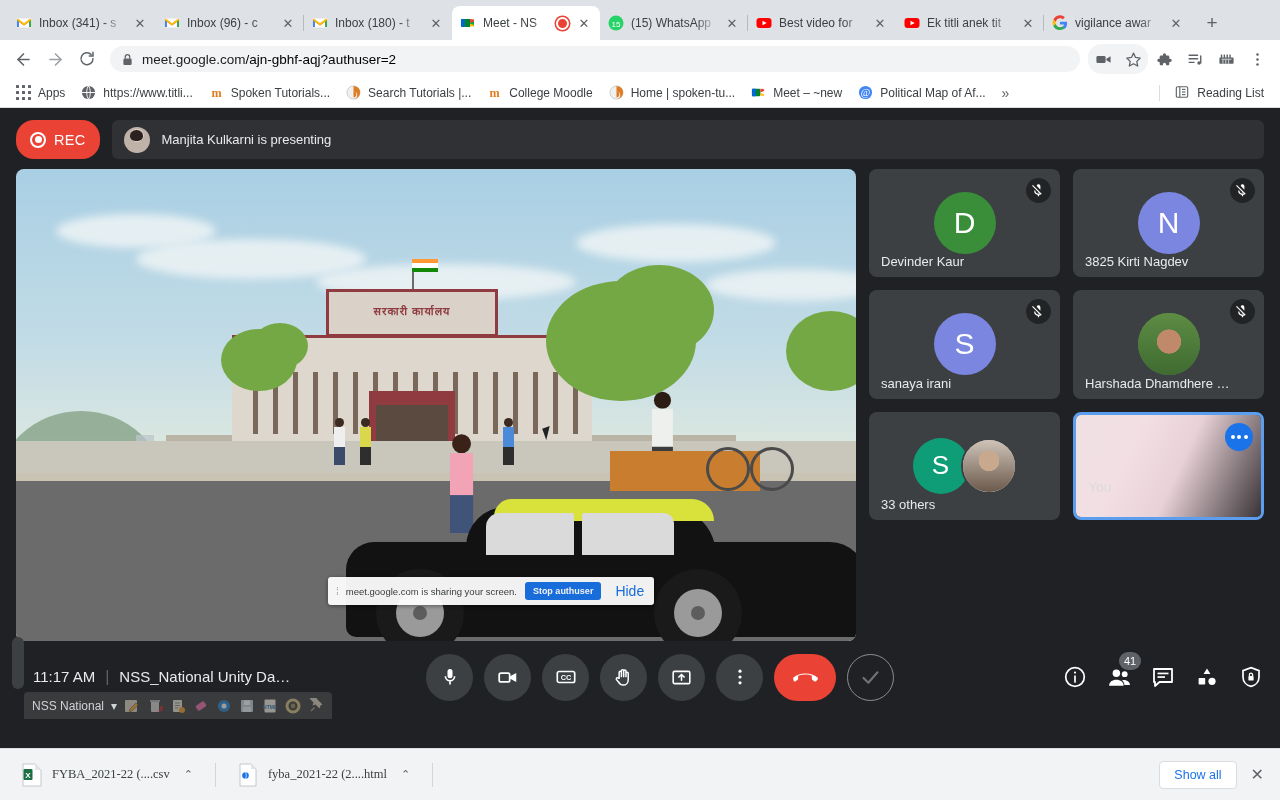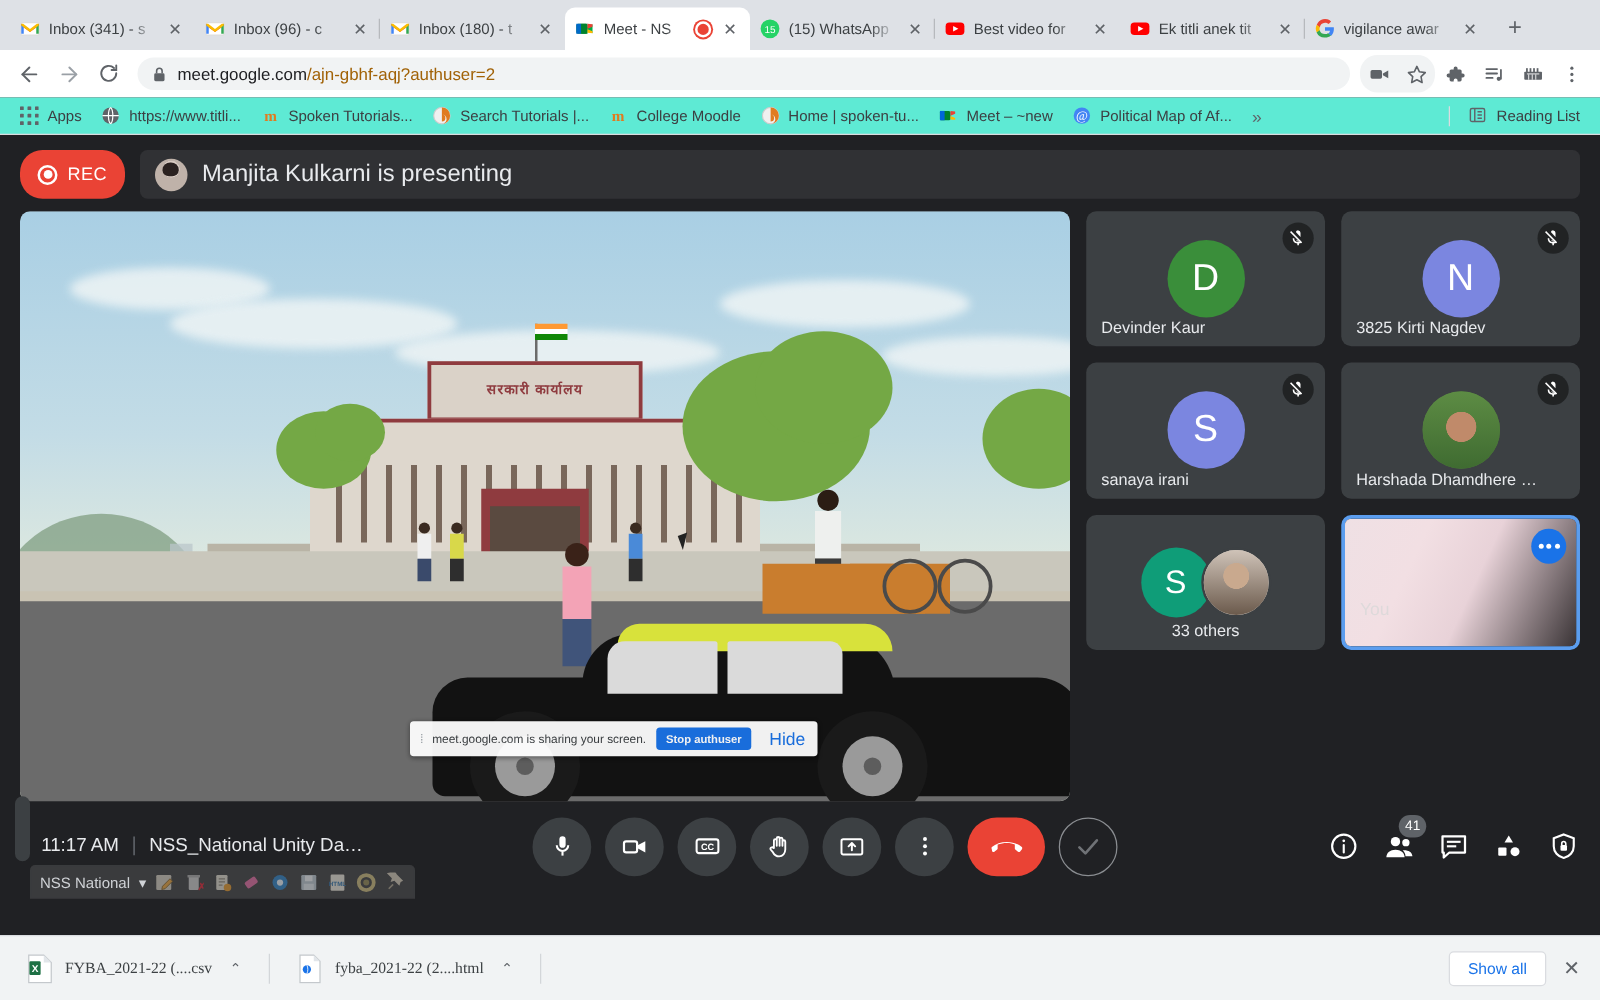--- a/index.html
+++ b/index.html
@@ -50,26 +50,26 @@
   .tb-btn {
     width: 30px; height: 30px; display: flex; align-items: center; justify-content: center;
     color: #5f6368; flex: none;
   }
   .omnibox {
     flex: 1; height: 26px; background: #f1f3f4; border-radius: 13px;
     display: flex; align-items: center; padding: 0 12px; gap: 9px;
     margin: 0 6px; min-width: 0;
   }
   .omnibox-url { font-size: 13.5px; color: #202124; white-space: nowrap; }
-  .omnibox-url .grey { color: #a16207; }
+  .omnibox-url .grey { color: #000000; }
   .tb-right { display: flex; align-items: center; gap: 1px; }
   .tb-right .pill { background: #f1f3f4; border-radius: 14px; display: flex; }
 
   .bookmarks {
-    height: 30px; background: #5eead4; display: flex; align-items: center;
+    height: 30px; background: #ffffff; display: flex; align-items: center;
     padding: 0 9px; gap: 2px; border-bottom: 1px solid #dadce0;
   }
   .bm {
     display: flex; align-items: center; gap: 6px; padding: 3px 7px;
     border-radius: 4px; flex: none;
   }
   .bm-label { font-size: 12px; color: #3c4043; white-space: nowrap; }
   .bm-ico { width: 16px; height: 16px; flex: none; position: relative; }
   .bm-spacer { flex: 1; }
   .bm-sep { width: 1px; height: 16px; background: #dadce0; margin: 0 6px; }
@@ -96,42 +96,42 @@
   }
   .pres-av {
     width: 26px; height: 26px; border-radius: 50%; flex: none; overflow: hidden;
     background: radial-gradient(circle at 50% 32%, #d9cbc2 0 30%, #bfb2a9 31% 100%);
     position: relative;
   }
   .pres-av::after {
     content:""; position:absolute; left:26%; top:12%; width:48%; height:44%;
     background:#2b2220; border-radius:50% 50% 42% 42%;
   }
-  .pres-text { font-size: 19px; color: #e8eaed; }
+  .pres-text { font-size: 13px; color: #e8eaed; }
 
   .stage { display: flex; gap: 13px; padding: 10px 16px 0 16px; height: 482px; }
 
   .video {
     flex: 1; border-radius: 8px; overflow: hidden; position: relative;
     background: #3a3a3a;
   }
   
   .sky { position:absolute; inset:0; background: linear-gradient(#a9cfe4 0%, #c3dce6 38%, #dfe9df 62%, #d8e4d4 100%); }
   .cloud { position:absolute; background:#eef4f5; border-radius:50%; opacity:.85; filter: blur(4px); }
   .hill { position:absolute; bottom:150px; left:-20px; width:170px; height:80px;
           background:#8aa68c; border-radius:50% 50% 0 0 / 100% 100% 0 0; opacity:.85; }
   .cityblock { position:absolute; bottom:150px; background:#b9c6c9; opacity:.75; }
   .ground { position:absolute; left:0; right:0; bottom:0; height:160px; background:#6b6b6b; }
   .ground2 { position:absolute; left:0; right:0; bottom:150px; height:18px; background:#c9c3b3; }
   .wall { position:absolute; left:0; right:0; bottom:140px; height:60px; background:#c9c7bc; }
   .kerb { position:absolute; left:0; right:0; bottom:126px; height:16px;
           background: repeating-linear-gradient(90deg,#f2c300 0 12px,#1b1b1b 12px 24px); }
   .kerbwhite { position:absolute; left:0; right:0; bottom:142px; height:6px; background:#d6d2c6; }
 
-  .bldg { position:absolute; left:232px; bottom:180px; width:360px; }
+  .bldg { position:absolute; left:216px; bottom:180px; width:360px; }
   .bldg-main { width:100%; height:126px; background:#ded7cd; border-top:3px solid #8f3b3f; position:relative; }
   .bldg-top { position:absolute; left:26%; top:-46px; width:48%; height:48px; background:#dad2c8;
               border:3px solid #8f3b3f; }
   .bldg-sign { position:absolute; left:0; right:0; top:11px; text-align:center;
                color:#8f3b3f; font-size:11px; font-weight:bold; letter-spacing:1px; }
   .flagpole { position:absolute; left:50%; top:-76px; width:2px; height:32px; background:#6b6b6b; }
   .flag { position:absolute; left:50%; top:-76px; width:26px; height:13px;
           background: linear-gradient(#ff9933 33%,#ffffff 33% 66%,#138808 66%); }
   .windows { position:absolute; left:4%; right:4%; top:34px; height:62px;
              background: repeating-linear-gradient(90deg, transparent 0 7px, #6e5b4e 7px 12px, transparent 12px 20px); opacity:.9; }
@@ -771,21 +771,21 @@
 
         <div class="tile">
           <div class="others-avs">
             <div class="avatar" style="background:#0f9d78;width:56px;height:56px;font-size:26px;">
                 <span>S</span>
               </div>
             <div class="avatar" style="background:#d8cfc6;width:56px;height:56px;">
               <span class="ph-face" style="background:radial-gradient(circle at 50% 40%, #c9a98e 0 25%, transparent 26%), linear-gradient(#cfc3b8,#6b5a4c)"></span>
             </div>
           </div>
-          <div class="tile-name" style="text-align:center;right:12px;">33 others</div>
+          <div class="tile-name" style="right:12px;">33 others</div>
         </div>
 
         <div class="tile self">
           <div class="selfcam"></div>
           <div class="self-more">
               <i></i>
               <i></i>
               <i></i>
             </div>
           <div class="self-label">You</div>

